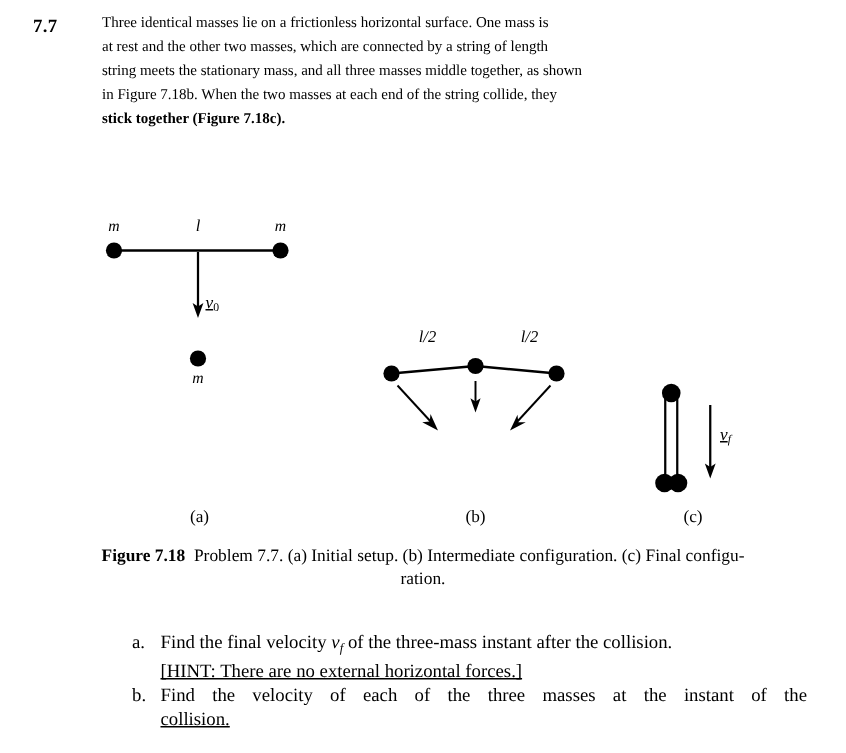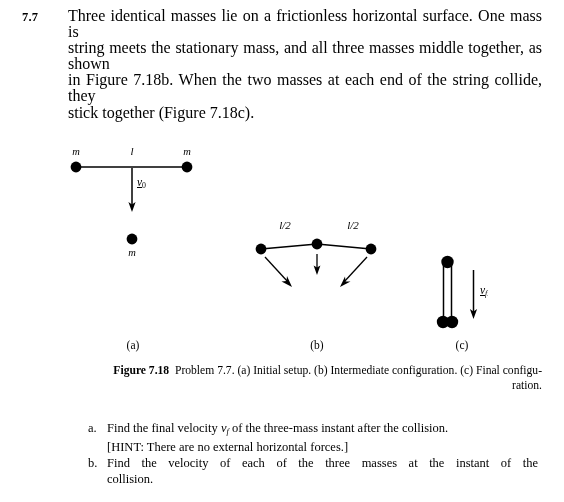--- a/index.html
+++ b/index.html
@@ -27,26 +27,26 @@
     position: absolute;
     left: 0px;
     top: 2px;
     font-weight: bold;
     font-size: 12.5px;
     letter-spacing: 0.2px;
   }
   .problem-text {
     margin-left: 46px;
     width: 474px;
-    font-size: 16px;
+    font-size: 10px;
     line-height: 16.1px;
     text-align: justify;
     text-justify: inter-word;
   }
-  .problem-text .lastline { text-align: left; }
+  .problem-text .lastline { text-align: left; font-weight: bold; }
 
   i.sym { font-style: italic; }
   .vsym { font-style: italic; font-family: "Liberation Serif", serif; }
   sub.subsm {
     font-size: 0.68em;
     vertical-align: -0.28em;
     font-style: italic;
   }
   sub.subn {
     font-size: 0.68em;
@@ -72,21 +72,21 @@
   }
 
   
   .fig-caption {
     position: absolute;
     left: 22px;
     top: 364px;
     width: 520px;
     font-size: 11.6px;
     line-height: 14.6px;
-    text-align: right;
+    text-align: center;
   }
   .fig-caption b { font-weight: bold; }
 
   
   .question-list {
     position: absolute;
     left: 88px;
     top: 420px;
     width: 450px;
     font-size: 12.5px;
@@ -96,29 +96,30 @@
     position: relative;
     padding-left: 19px;
     margin-bottom: 0px;
   }
   .q-marker {
     position: absolute;
     left: 0;
     top: 0;
   }
   .q-body { text-align: justify; text-justify: inter-word; }
-  .q-body .lastline { text-align: left; }
+  .q-body .lastline { text-align: left; text-decoration: underline; }
 </style>
 </head>
 <body>
 
 <div class="problem-block">
   <div class="problem-number">7.7</div>
   <div class="problem-text">
     <div>Three identical masses lie on a frictionless horizontal surface. One mass is</div>
+    <div>at rest and the other two masses, which are connected by a string of length</div>
     <div>string meets the stationary mass, and all three masses middle together, as shown</div>
     <div>in Figure 7.18b. When the two masses at each end of the string collide, they</div>
     <div class="lastline">stick together (Figure 7.18c).</div>
   </div>
 </div>
 
 <div class="figure-area">
 
   <svg width="564" height="218" viewBox="0 0 564 218">
 
@@ -169,21 +170,21 @@
       <polygon points="473.5,179 469.9,169 473.5,171.4 477.1,169" fill="#000000"></polygon>
     </g>
   </svg>
 
   <div style="position:absolute; left:61px; top:6px; width:30px; text-align:center; font-size:10.5px; font-style:italic;">m</div>
 
   <div style="position:absolute; left:172px; top:6px; width:30px; text-align:center; font-size:10.5px; font-style:italic;">m</div>
 
   <div style="position:absolute; left:119px; top:5px; width:26px; text-align:center; font-size:11px; font-style:italic;">l</div>
 
-  <div style="position:absolute; left:137px; top:36px; font-size:11.5px; font-style:italic;text-decoration:underline;"><span>v</span><sub class="subn">0</sub></div>
+  <div style="position:absolute; left:137px; top:56px; font-size:11.5px; font-style:italic;text-decoration:underline;"><span>v</span><sub class="subn">0</sub></div>
 
   <div style="position:absolute; left:117px; top:107px; width:30px; text-align:center; font-size:10.5px; font-style:italic;">m</div>
 
   <div style="position:absolute; left:271px; top:79px; width:28px; text-align:center; font-size:11px; font-style:italic;">l/2</div>
 
   <div style="position:absolute; left:339px; top:79px; width:28px; text-align:center; font-size:11px; font-style:italic;">l/2</div>
 
   <div style="position:absolute; left:480px; top:144px; font-size:11.5px; font-style:italic;text-decoration:underline;"><span>v</span><sub class="subsm">f</sub></div>
 
   <div class="fig-sublabel" style="left:113px; top:199px;">(a)</div>

